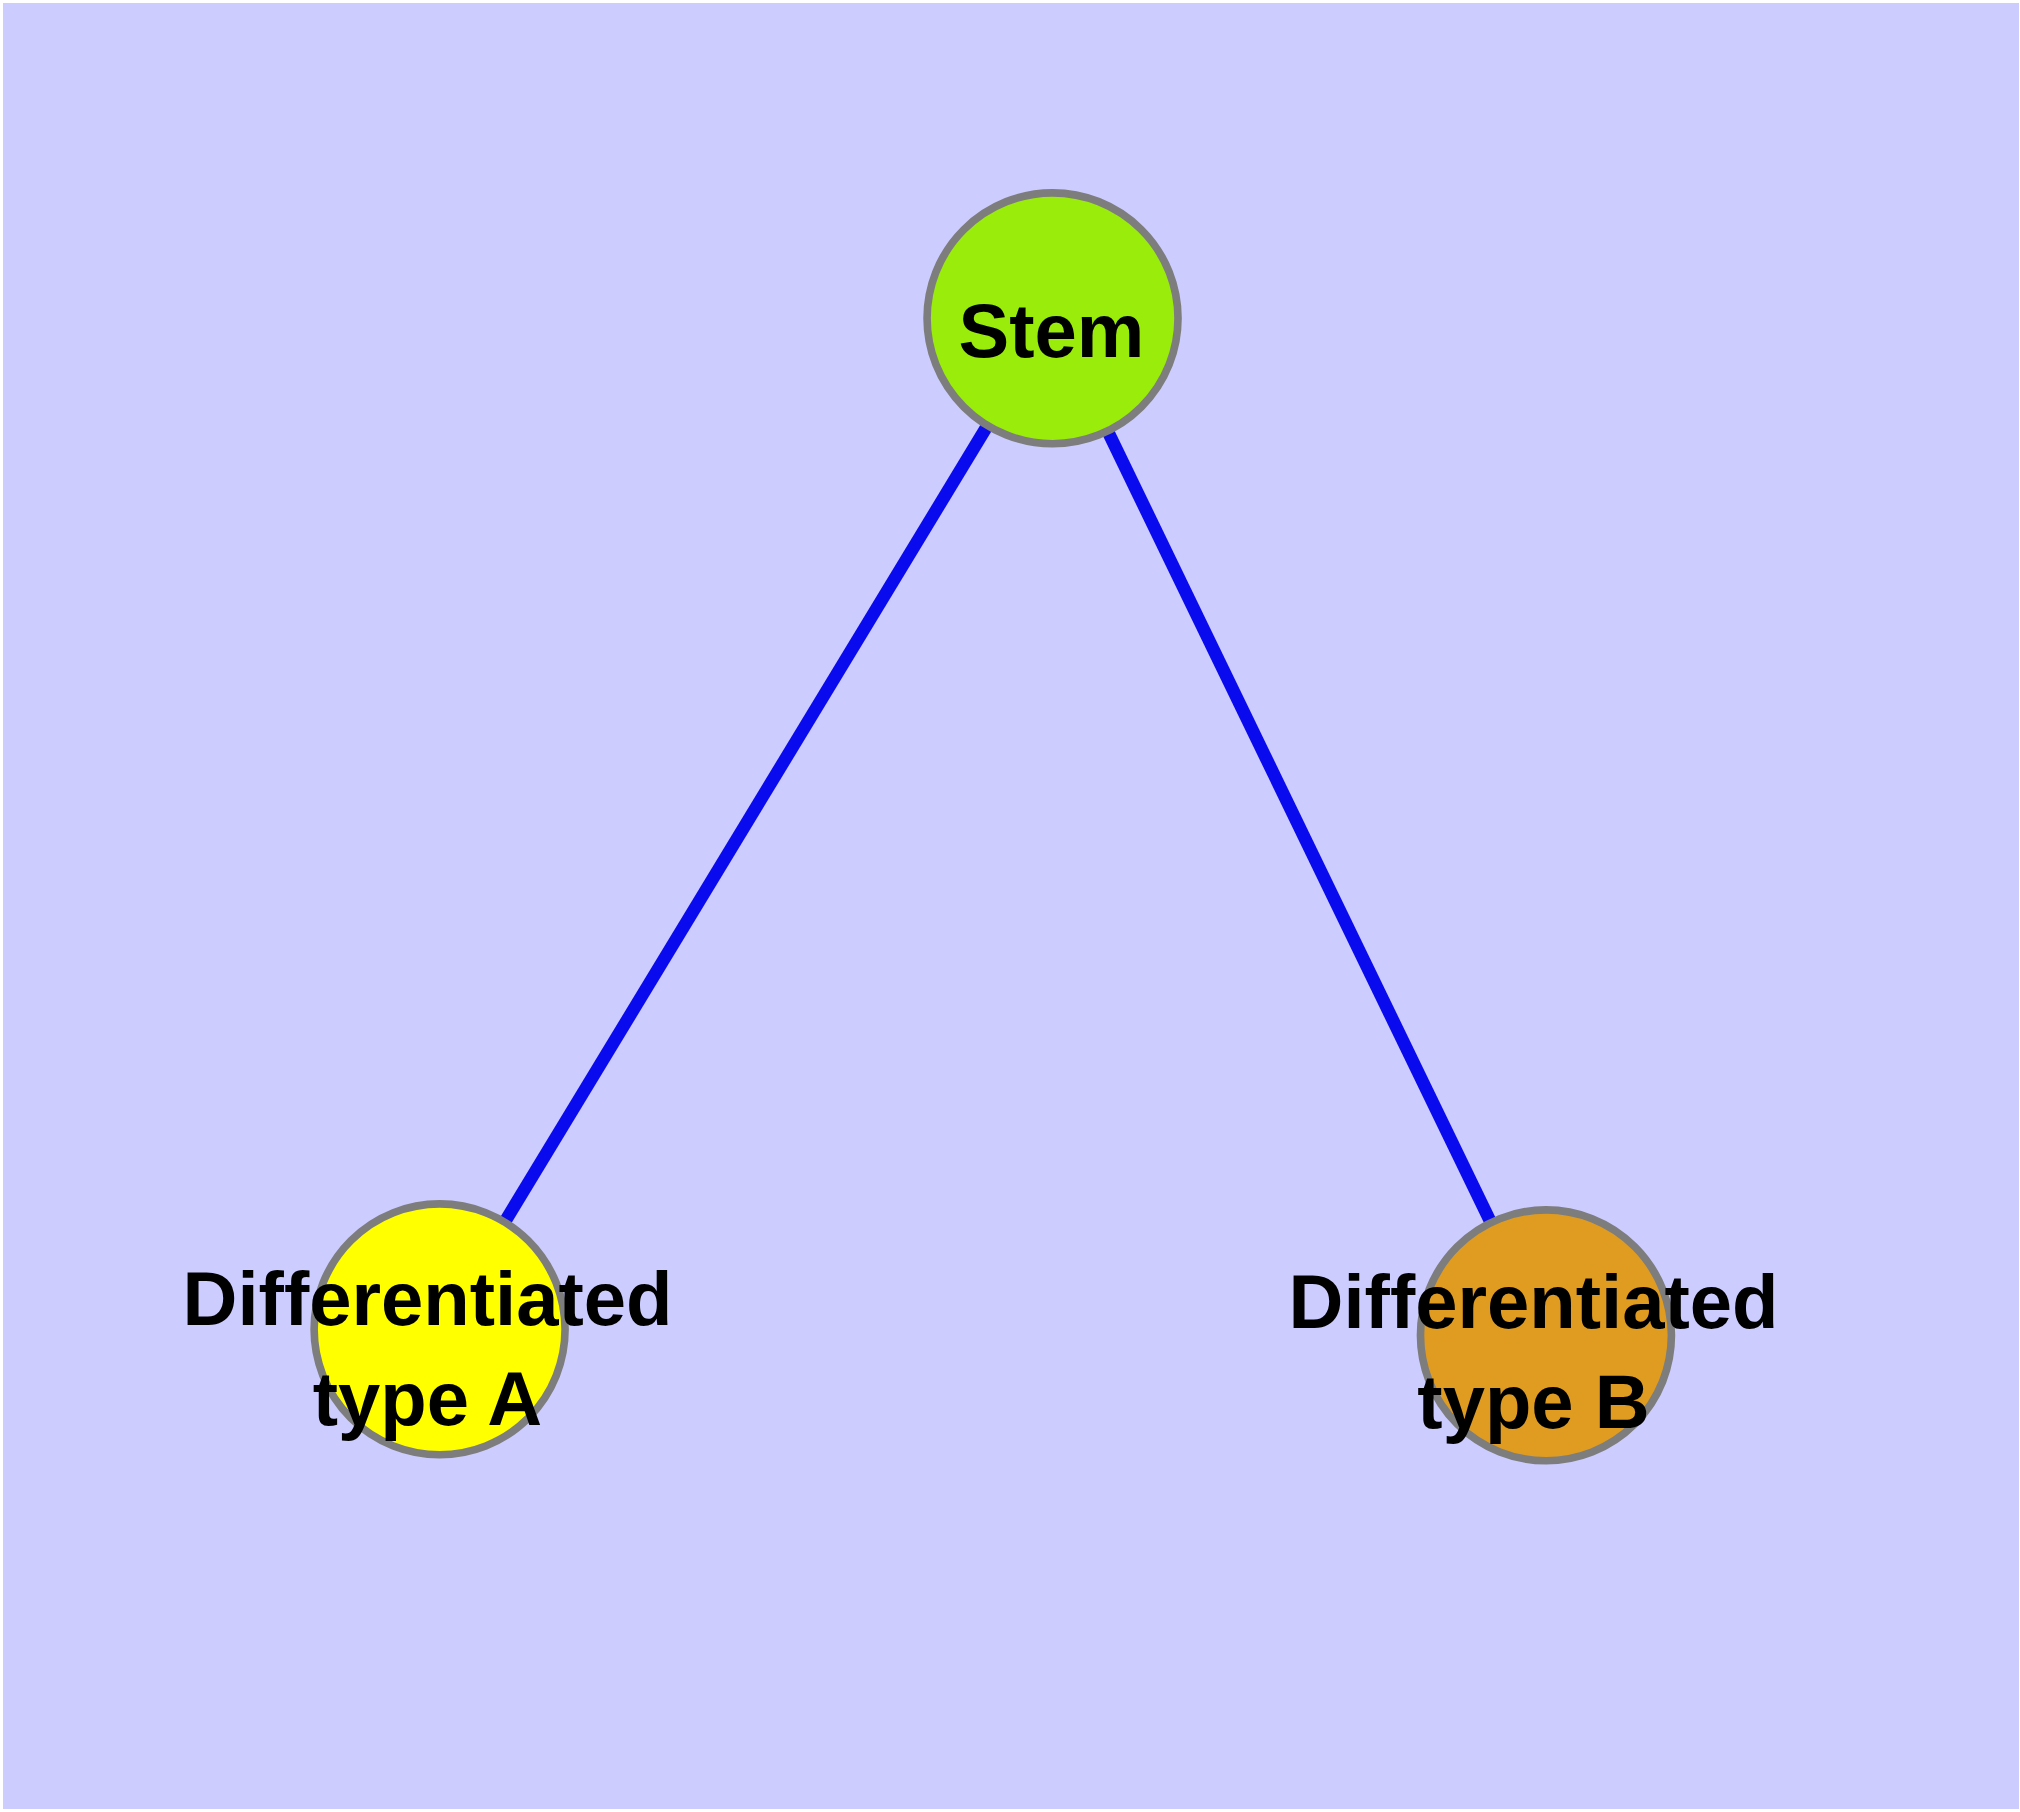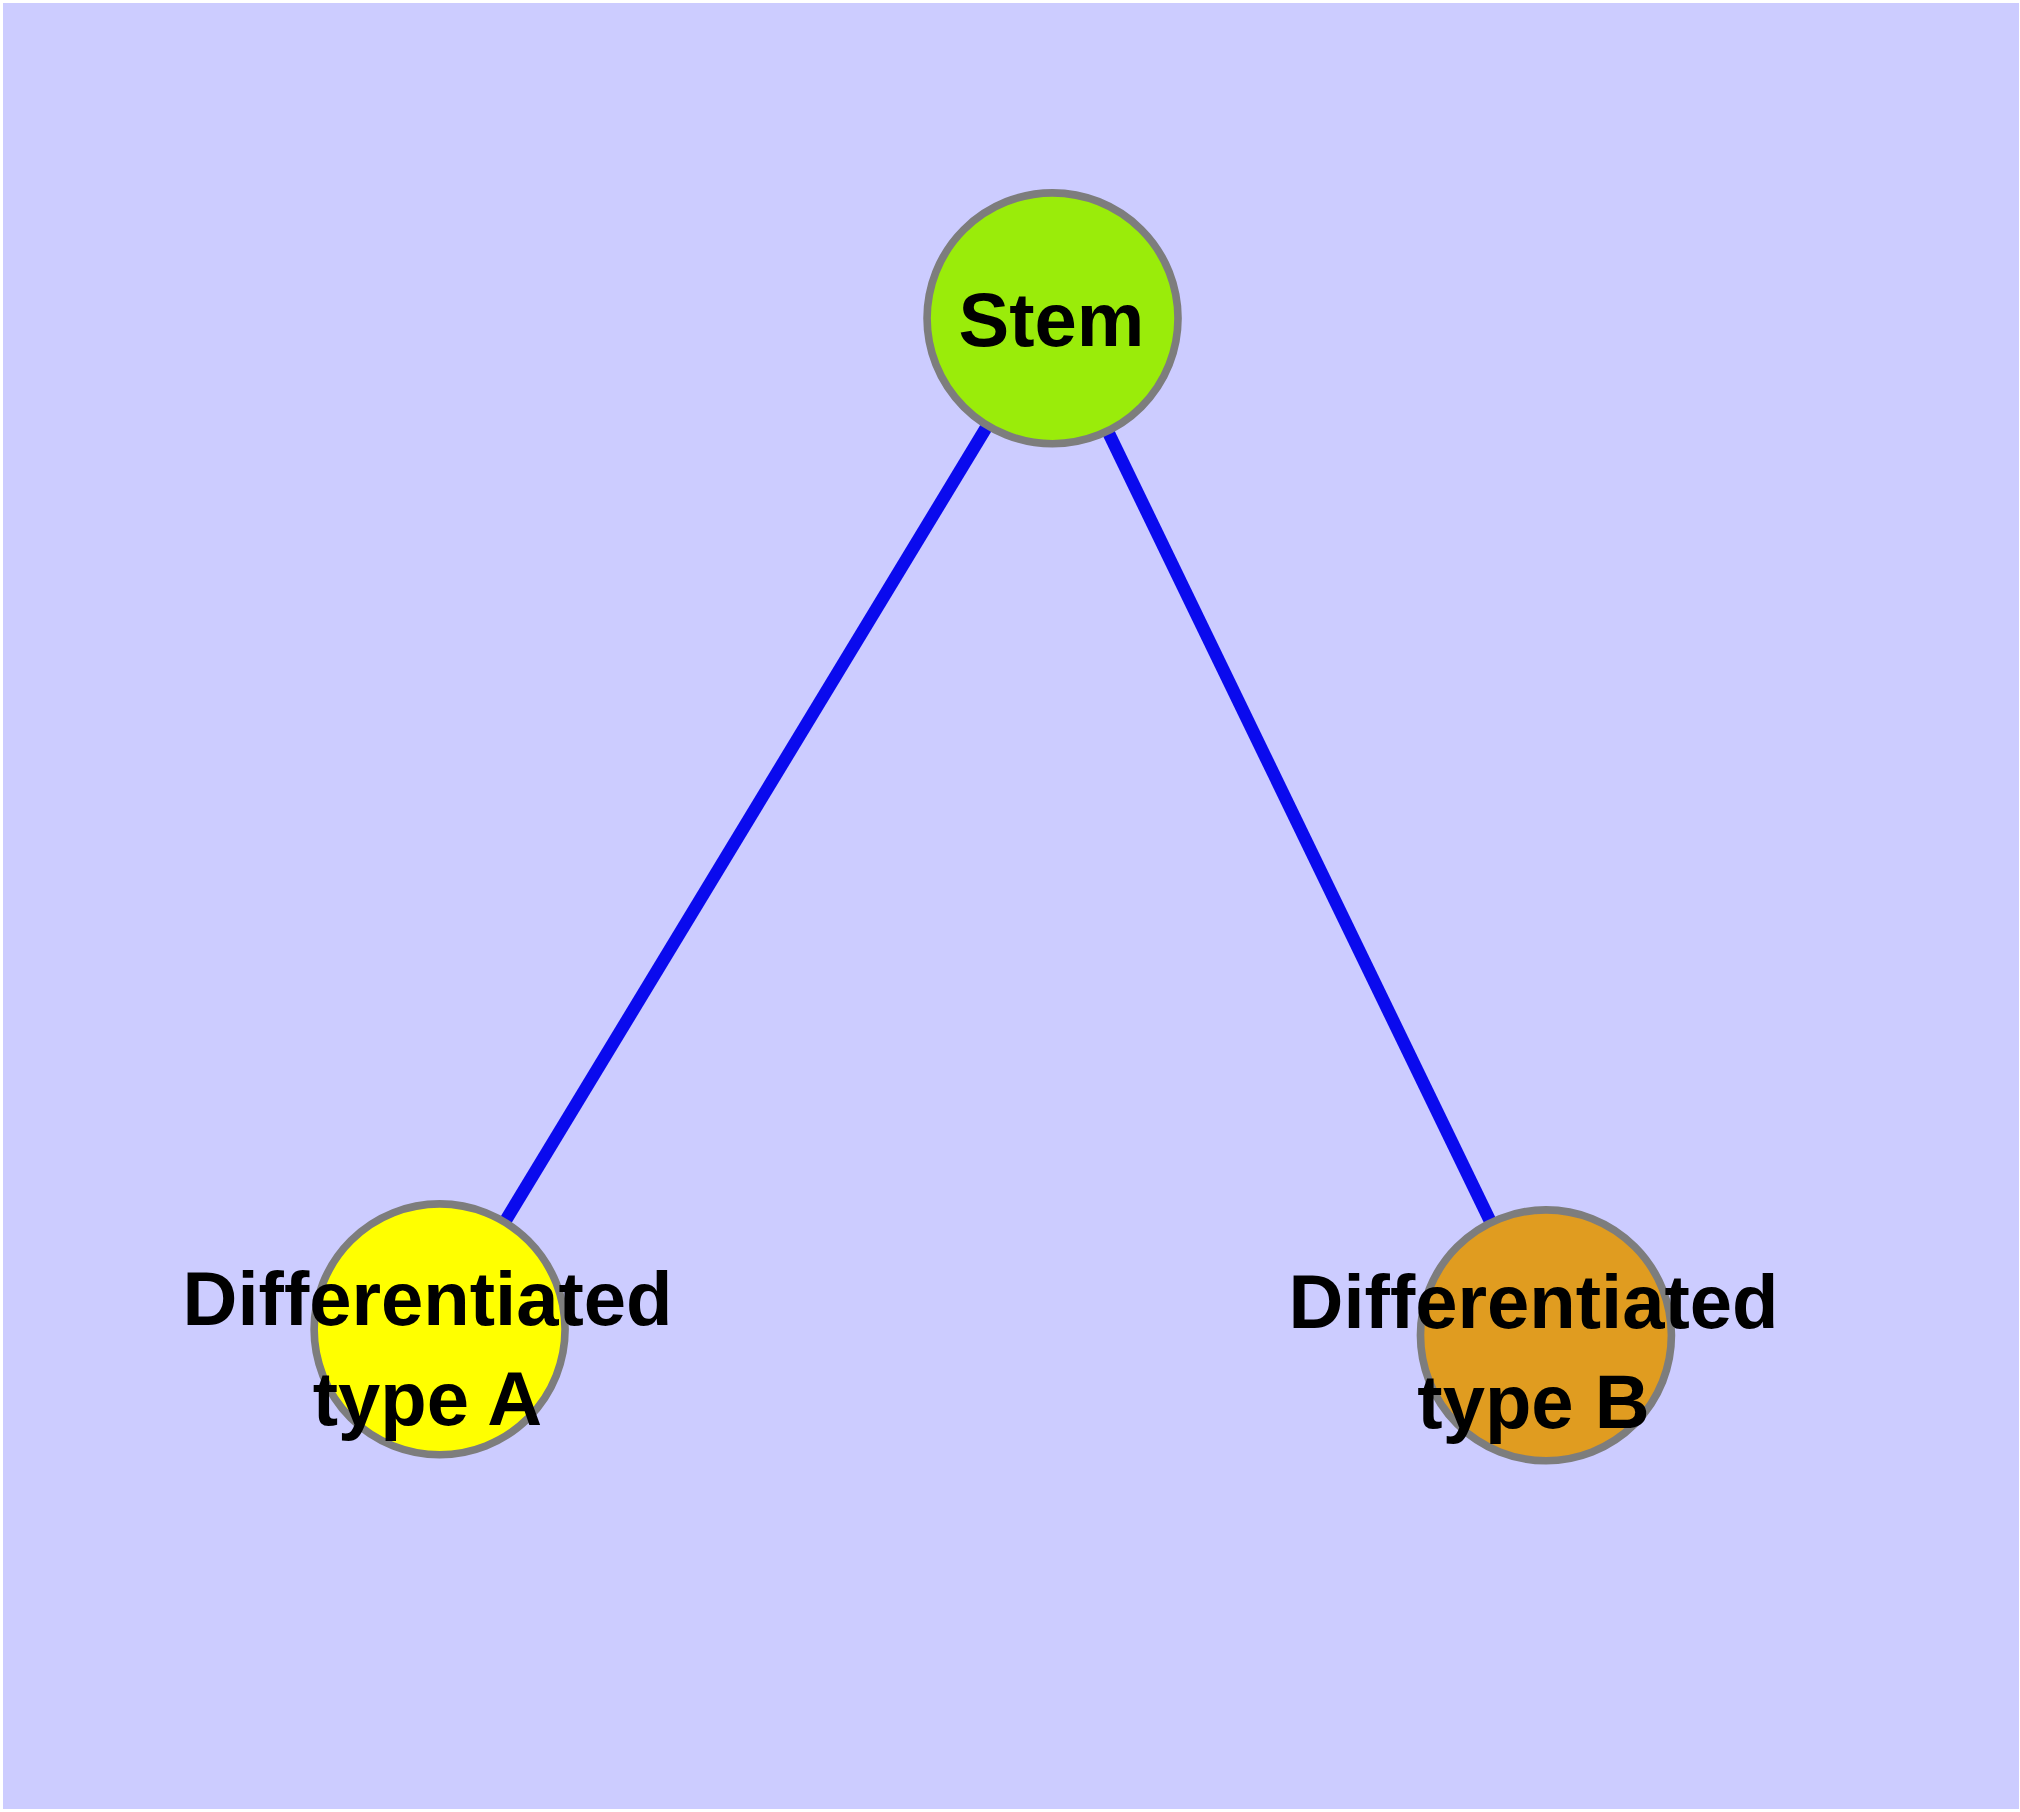--- a/index.html
+++ b/index.html
@@ -59,21 +59,21 @@
     <svg class="graph" viewBox="0 0 2378 2130" preserveAspectRatio="none">
 
       <line class="edge" x1="1161" y1="499" x2="592" y2="1438" style="stroke: rgb(10, 10, 238);"></line>
       <line class="edge" x1="1303" y1="505" x2="1755" y2="1439" style="stroke: rgb(10, 10, 238);"></line>
 
       <circle class="node" cx="1238" cy="372" r="148" style="fill: rgb(154, 236, 10); stroke: rgb(125, 125, 125);"></circle>
       <circle class="node" cx="515" cy="1565" r="148" style="fill: rgb(255, 255, 0); stroke: rgb(125, 125, 125);"></circle>
       <circle class="node" cx="1820" cy="1572" r="148" style="fill: rgb(224, 156, 32); stroke: rgb(125, 125, 125);"></circle>
     </svg>
 
-    <div class="node-label" style="left: 1049px; top: 317px; color: rgb(0, 0, 0);">Stem</div>
+    <div class="node-label" style="left: 1049px; top: 328px; color: rgb(0, 0, 0);">Stem</div>
 
     <div class="node-label" style="left: 425px; top: 1346px; color: rgb(0, 0, 0);">Differentiated
 type A</div>
 
     <div class="node-label" style="left: 1531px; top: 1349px; color: rgb(0, 0, 0);">Differentiated
 type B</div>
   </div>
 </div>
 
 

